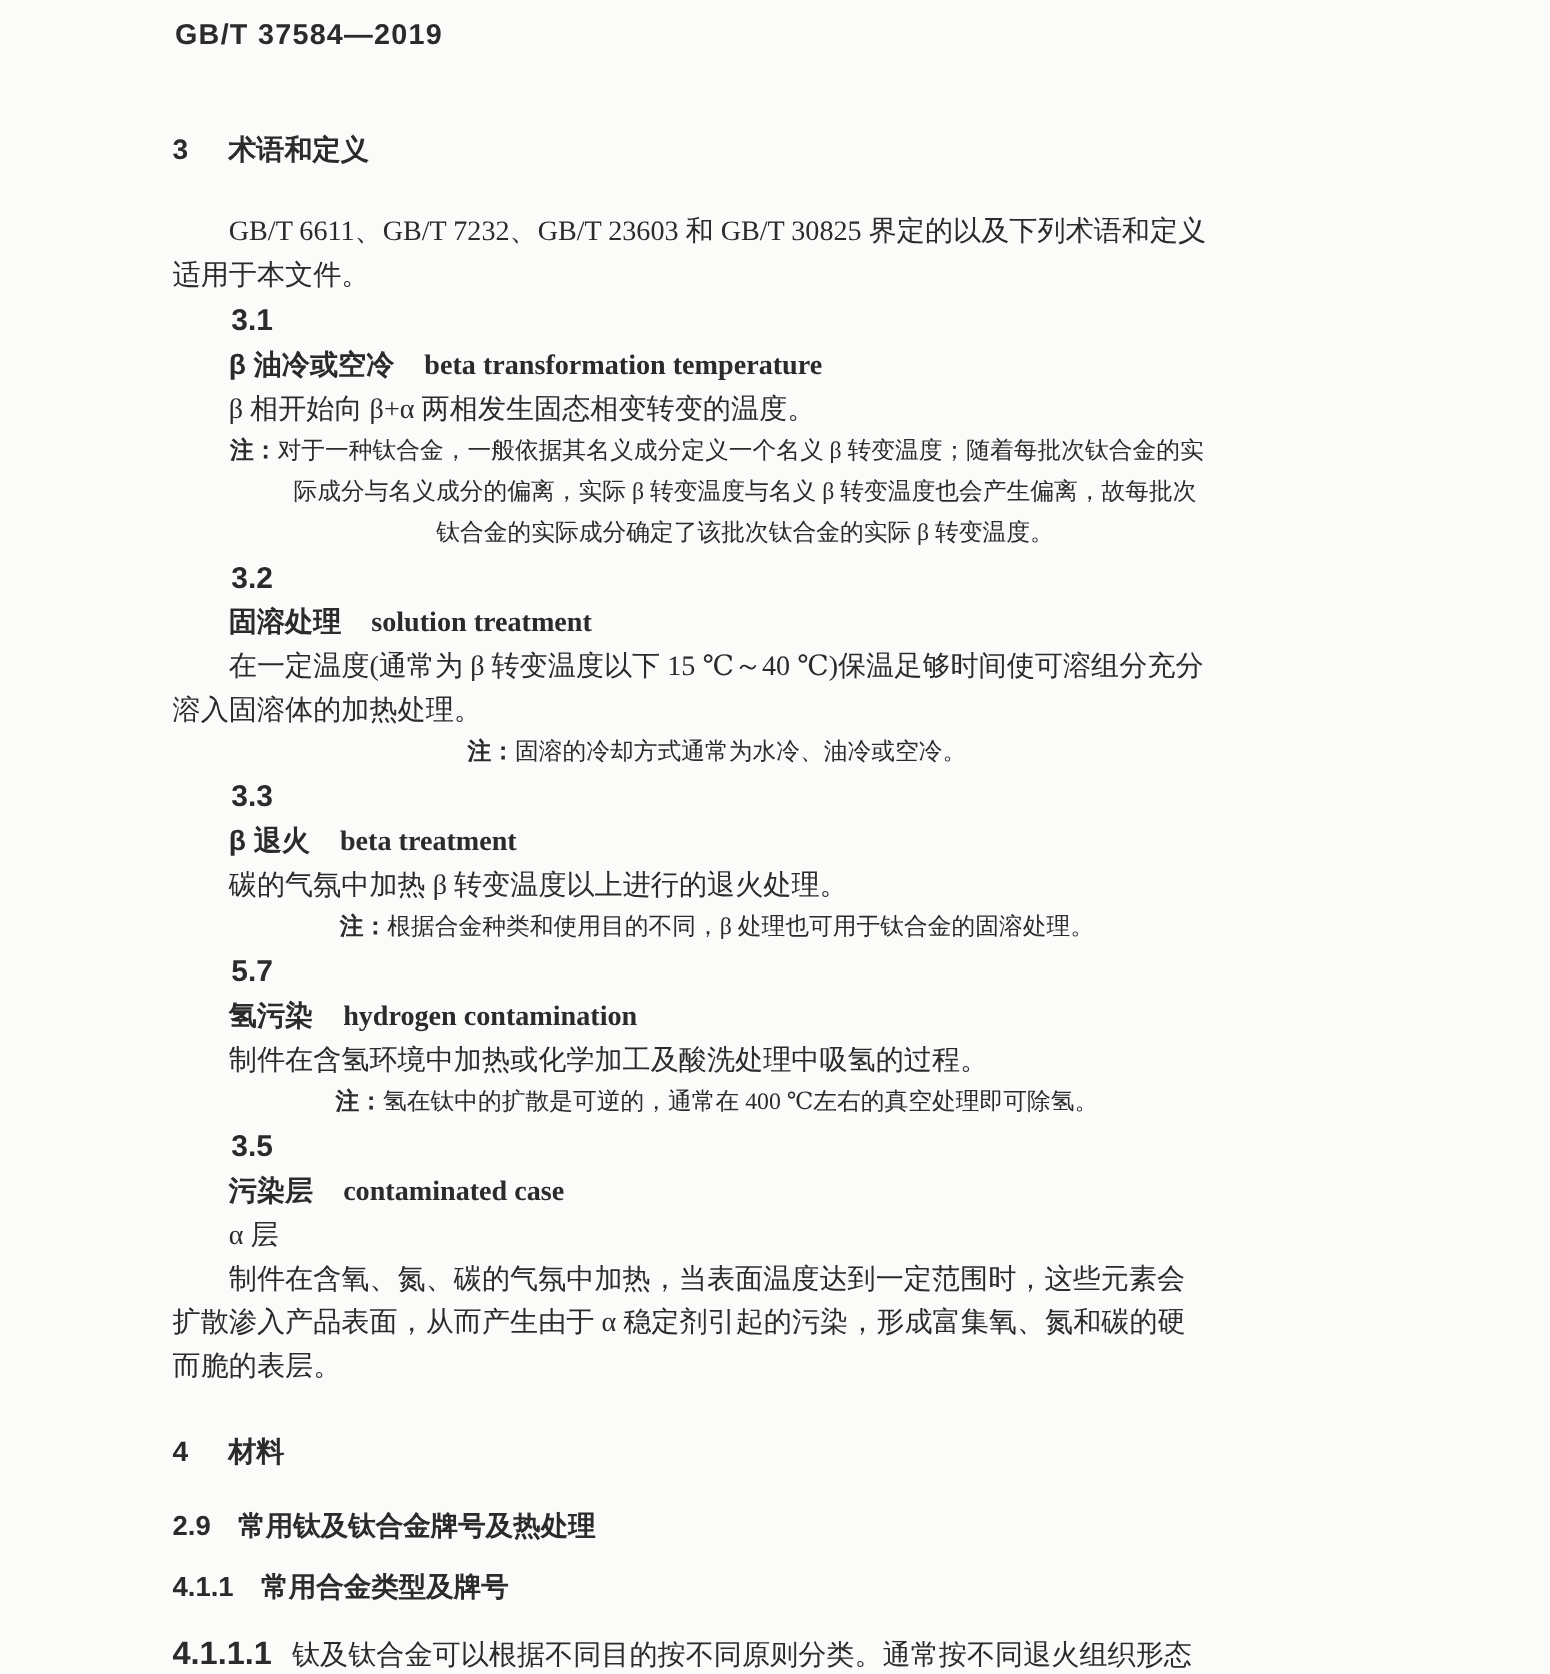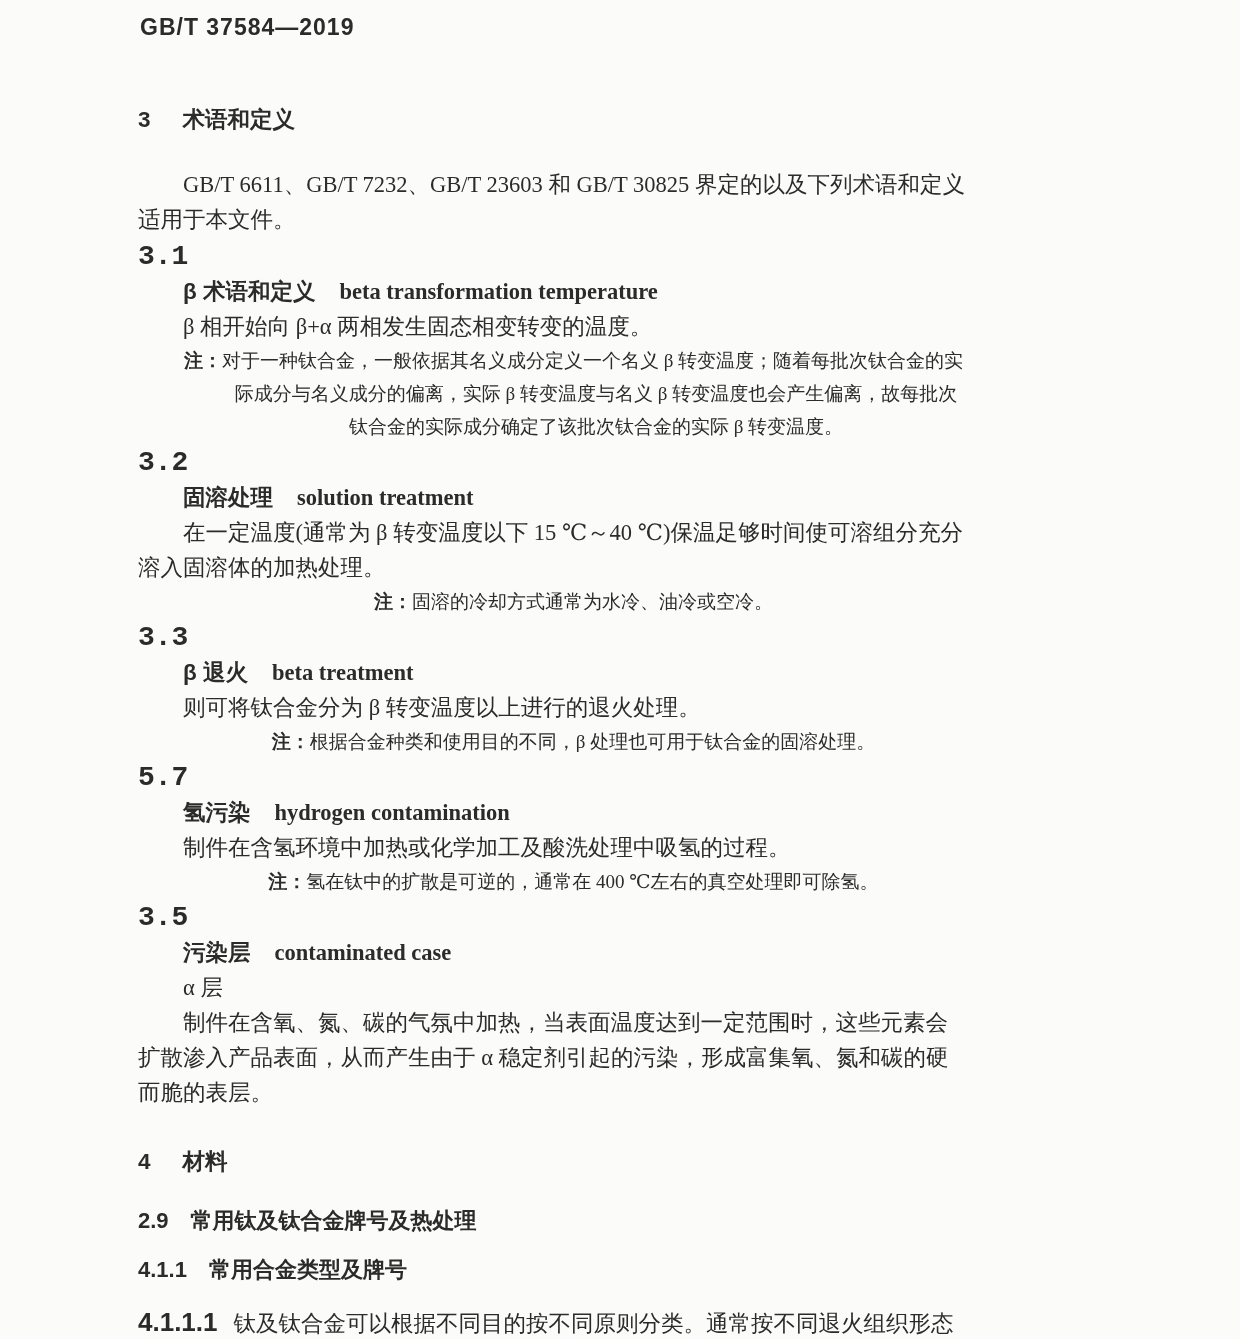--- a/index.html
+++ b/index.html
@@ -46,24 +46,25 @@
     font-size: 22px;
     line-height: 35px;
   }
   .sub-heading .h-num { margin-right: 22px; }
   .sub-heading.level3 { margin-top: 14px; }
   
   p { margin: 0; }
   .intro-para { margin-top: 30px; text-indent: 2em; }
   .clause-num {
     margin-top: 2px;
-    font-family: Liberation Mono, monospace;
+    font-family: Liberation Sans, sans-serif;
     font-weight: 600;
-    font-size: 28px;
+    font-size: 24px;
     line-height: 35px;
+    margin-left: 47px;
   }
   .term-line { padding-left: 45px; line-height: 35px; }
   .term-zh {
     font-family: "Liberation Sans", "DejaVu Sans", sans-serif;
     font-weight: 700;
   }
   .term-en {
     margin-left: 24px;
     font-family: "Liberation Serif", "DejaVu Serif", serif;
     font-weight: 700;
@@ -105,41 +106,41 @@
   <div class="content">
 
     <h2 class="sec-heading">
       <span class="h-num">3</span><span>术语和定义</span>
     </h2>
 
     <p class="intro-para">GB/T 6611、GB/T 7232、GB/T 23603 和 GB/T 30825 界定的以及下列术语和定义适用于本文件。</p>
 
     <div class="clause-num">3.1</div>
     <p class="term-line">
-      <span class="term-zh">β 术语和定义</span><span class="term-en">beta transformation temperature</span>
+      <span class="term-zh">β 油冷或空冷</span><span class="term-en">beta transformation temperature</span>
     </p>
     <p class="def-para">β 相开始向 β+α 两相发生固态相变转变的温度。</p>
     <p class="note">
       <span class="note-label">注：</span><span>对于一种钛合金，一般依据其名义成分定义一个名义 β 转变温度；随着每批次钛合金的实际成分与名义成分的偏离，实际 β 转变温度与名义 β 转变温度也会产生偏离，故每批次钛合金的实际成分确定了该批次钛合金的实际 β 转变温度。</span>
     </p>
 
     <div class="clause-num">3.2</div>
     <p class="term-line">
       <span class="term-zh">固溶处理</span><span class="term-en">solution treatment</span>
     </p>
     <p class="def-para">在一定温度(通常为 β 转变温度以下 15 ℃～40 ℃)保温足够时间使可溶组分充分溶入固溶体的加热处理。</p>
     <p class="note">
       <span class="note-label">注：</span><span>固溶的冷却方式通常为水冷、油冷或空冷。</span>
     </p>
 
     <div class="clause-num">3.3</div>
     <p class="term-line">
       <span class="term-zh">β 退火</span><span class="term-en">beta treatment</span>
     </p>
-    <p class="def-para">则可将钛合金分为 β 转变温度以上进行的退火处理。</p>
+    <p class="def-para">碳的气氛中加热 β 转变温度以上进行的退火处理。</p>
     <p class="note">
       <span class="note-label">注：</span><span>根据合金种类和使用目的不同，β 处理也可用于钛合金的固溶处理。</span>
     </p>
 
     <div class="clause-num">5.7</div>
     <p class="term-line">
       <span class="term-zh">氢污染</span><span class="term-en">hydrogen contamination</span>
     </p>
     <p class="def-para">制件在含氢环境中加热或化学加工及酸洗处理中吸氢的过程。</p>
     <p class="note">

